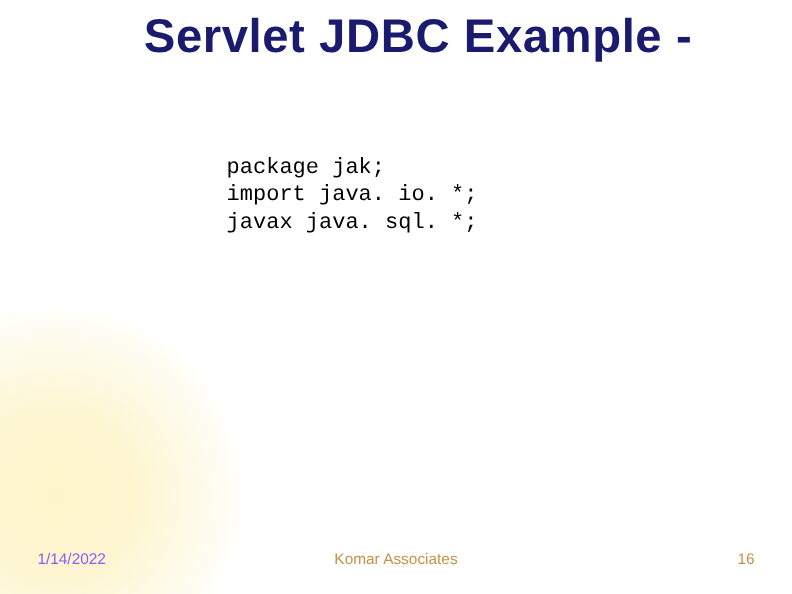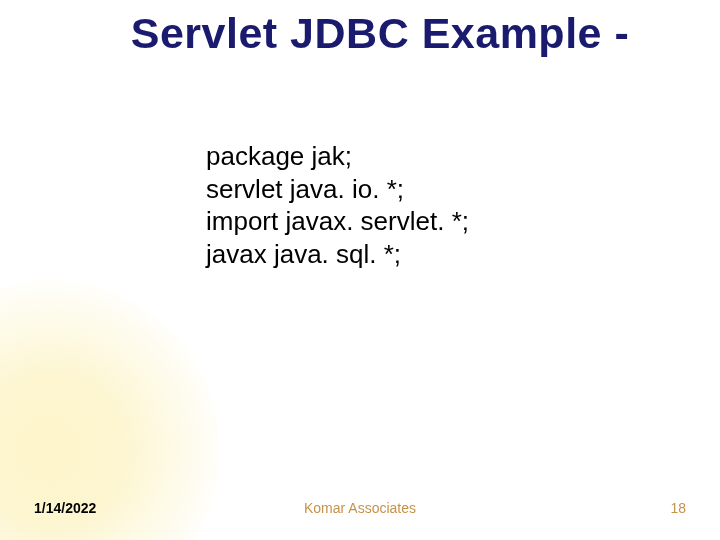--- a/index.html
+++ b/index.html
@@ -41,33 +41,32 @@
     font-weight: bold;
     font-size: 43px;
     line-height: 1.08;
     color: #1a1a6e;
     letter-spacing: 0.5px;
   }
   .code {
     position: absolute;
     left: 206px;
     top: 140px;
-    font-family: Liberation Sans, sans-serif;
-    font-size: 26px;
+    font-family: Liberation Mono, monospace;
+    font-size: 20px;
     line-height: 1.25;
     color: #000000;
   }
   .code .line { white-space: pre; }
   .footer-date {
     position: absolute;
     left: 34px;
     bottom: 24px;
     font-size: 14px;
-    color: #000000;
-    font-weight: bold;
+    color: #8b5cf6;
   }
   .footer-center {
     position: absolute;
     left: 0;
     right: 0;
     bottom: 24px;
     text-align: center;
     font-size: 14px;
     color: #c5924a;
   }
@@ -84,21 +83,20 @@
 
 <div class="slide">
   <div class="radial-accent"></div>
 
   <div class="title">
     <span>Servlet JDBC Example -</span><br>
   </div>
 
   <div class="code">
     <div class="line">package jak;</div>
-    <div class="line">servlet java. io. *;</div>
-    <div class="line">import javax. servlet. *;</div>
+    <div class="line">import java. io. *;</div>
     <div class="line">javax java. sql. *;</div>
   </div>
 
   <div class="footer-date">1/14/2022</div>
   <div class="footer-center">Komar Associates</div>
-  <div class="footer-page">18</div>
+  <div class="footer-page">16</div>
 </div>
 
 </body></html>

